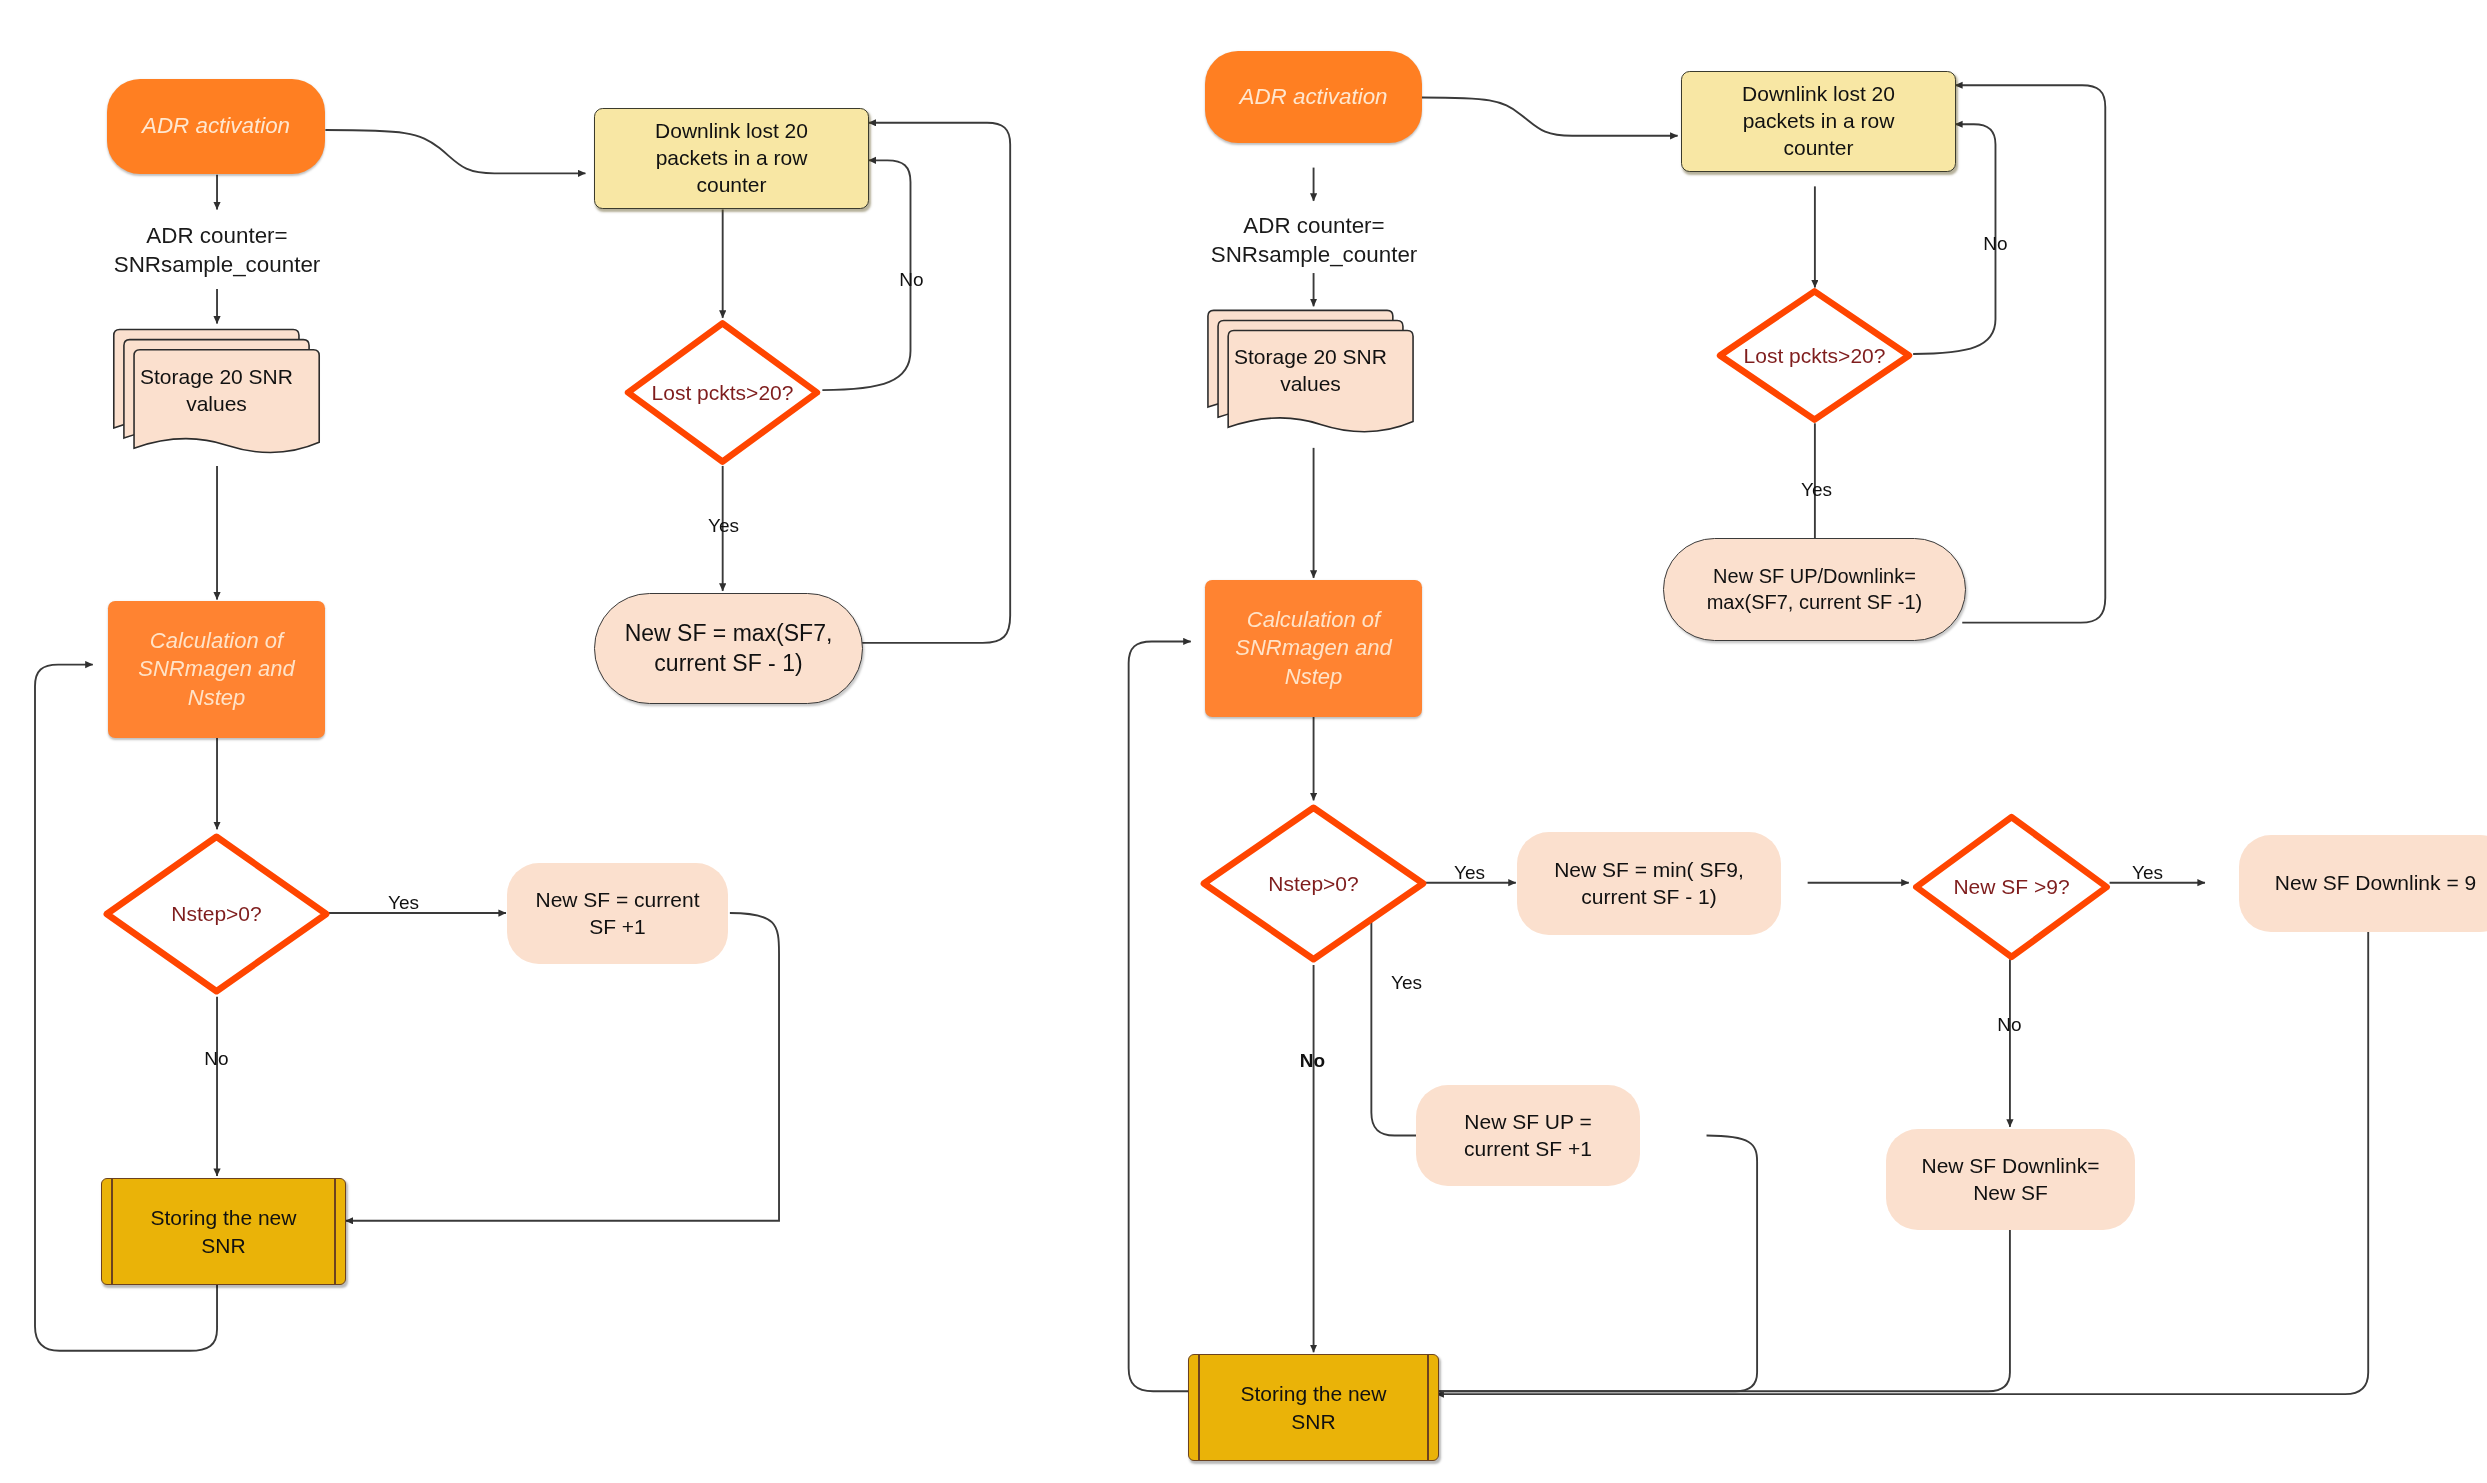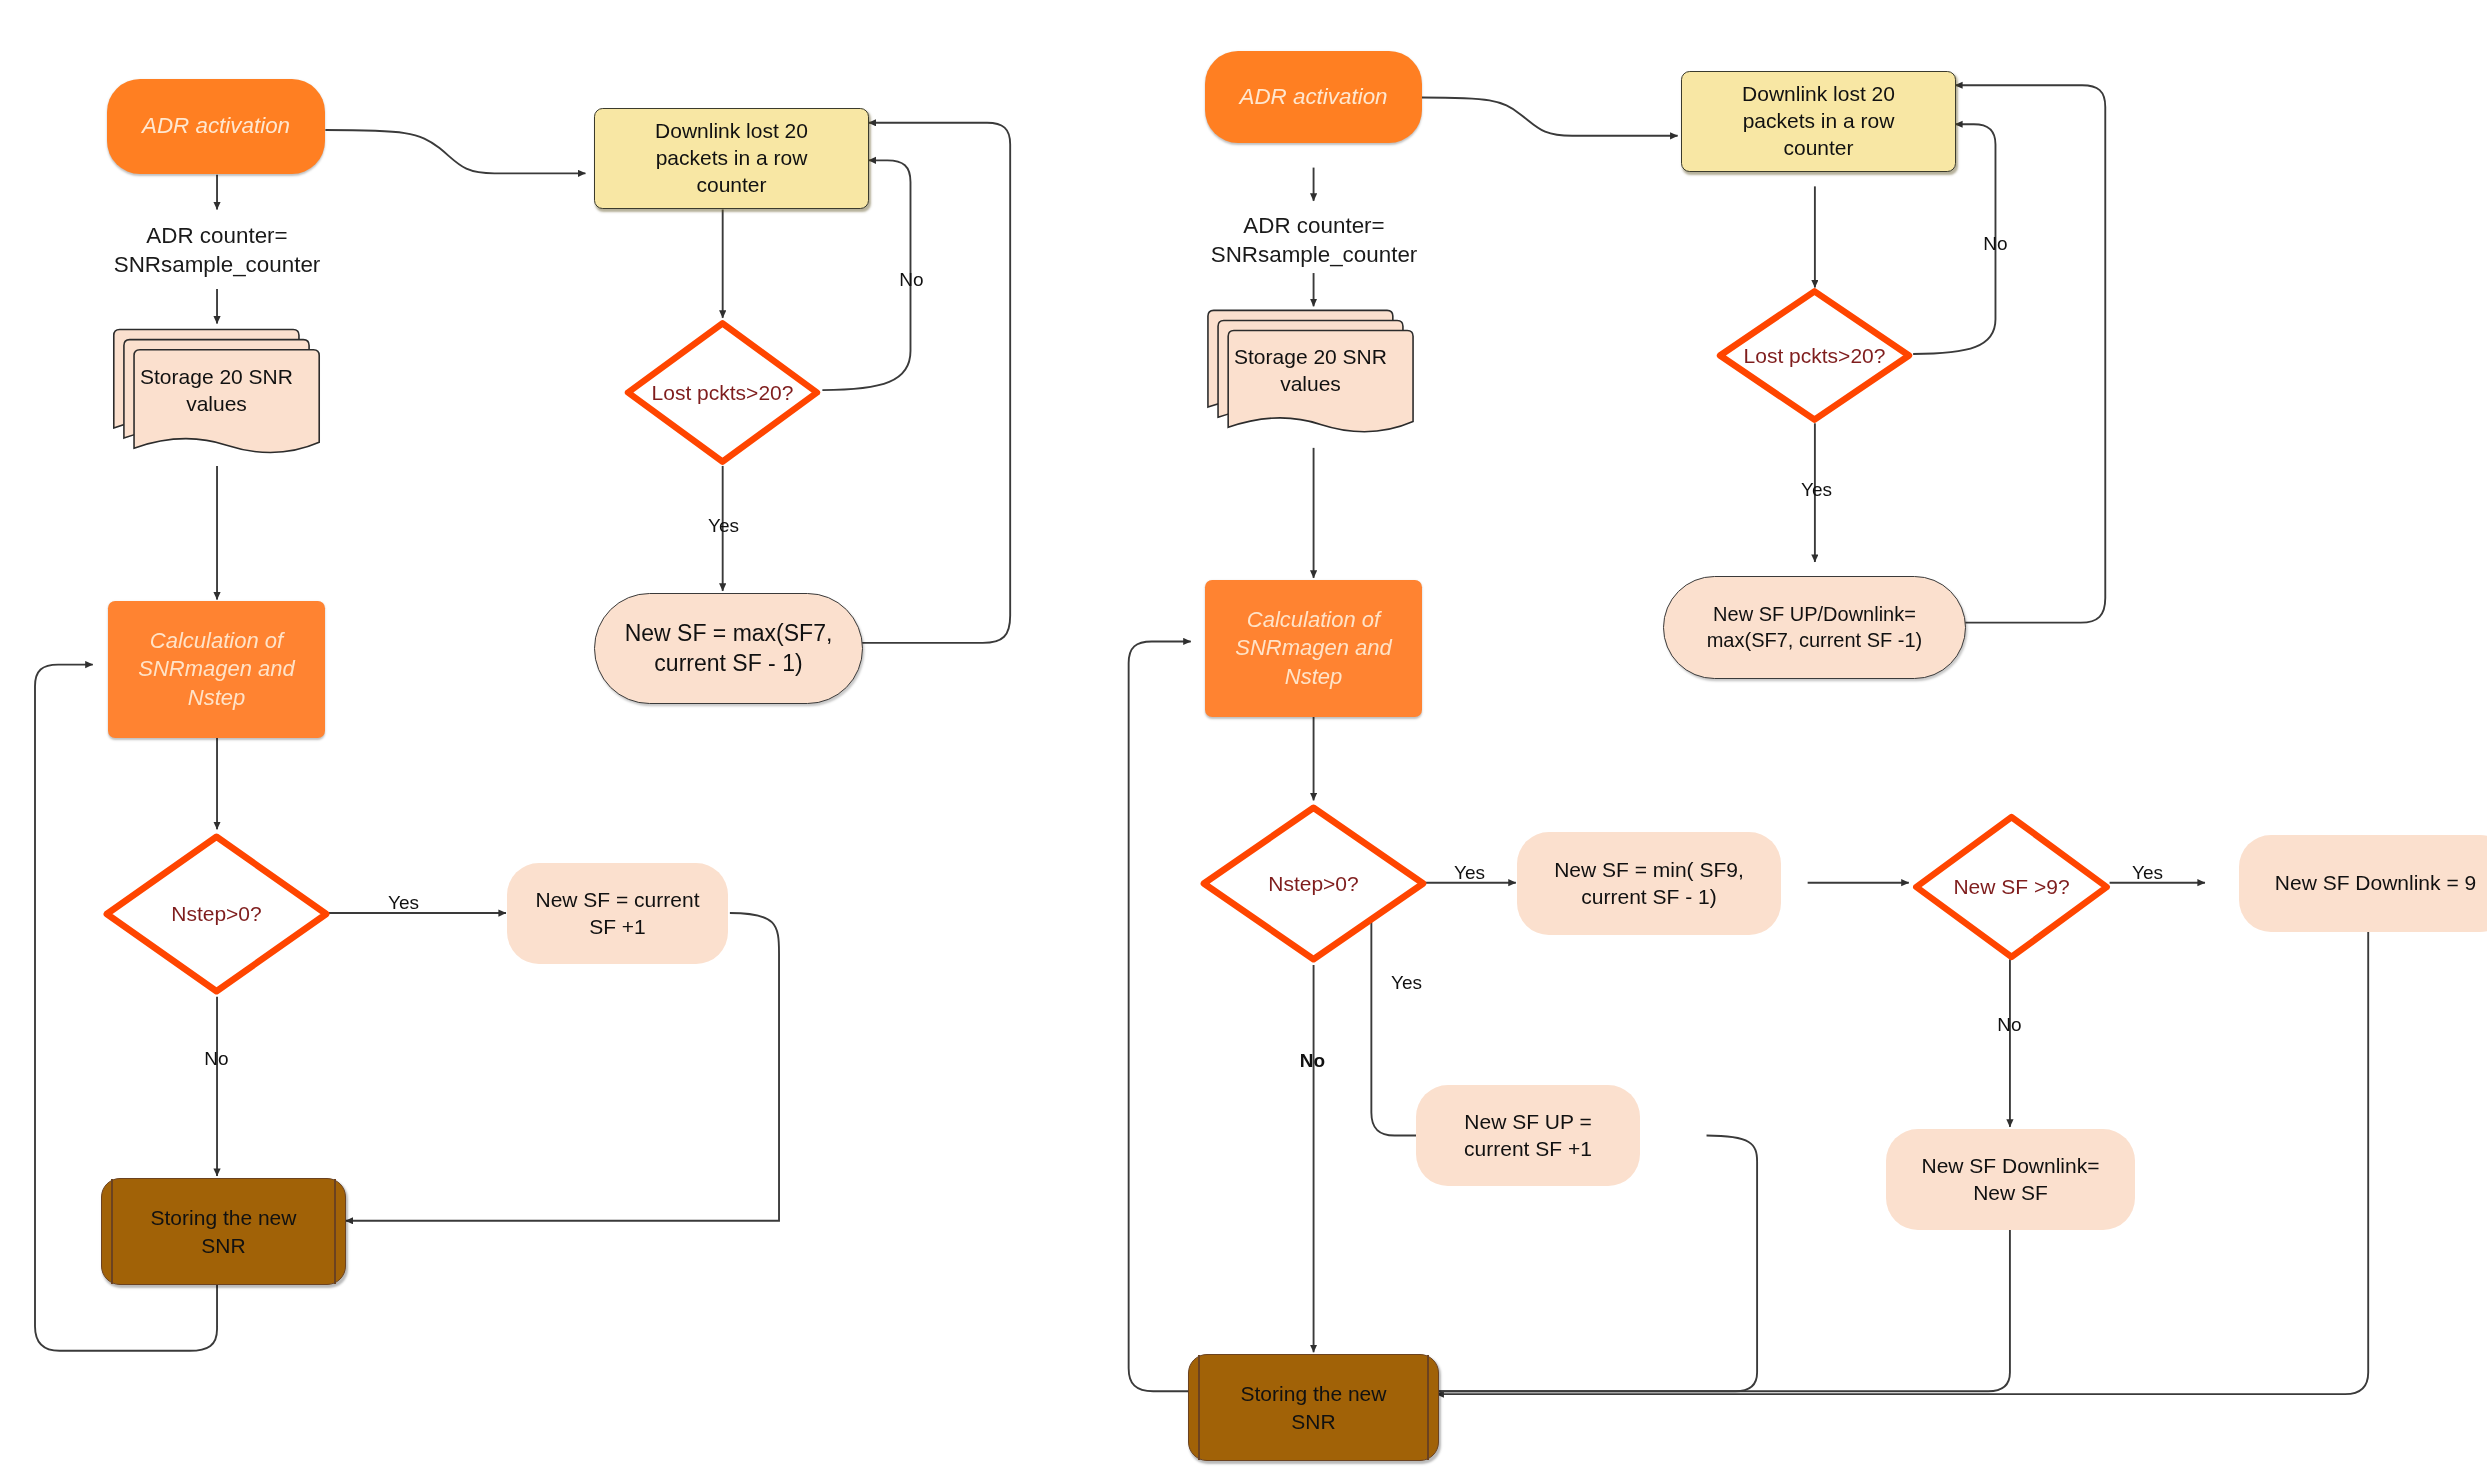--- a/index.html
+++ b/index.html
@@ -17,21 +17,21 @@
       box-shadow:0 1.4px 2.2px rgba(0,0,0,.25);}
   
   .yellow{background:#F8E7A4;border:1.1px solid #3b3b2d;border-radius:8.7px;color:#111;
       box-shadow:1.4px 2.2px 2.2px rgba(90,80,30,.45);}
   
   .peach{background:#FBE0CE;border-radius:32px;color:#111;}
   
   .peach-bord{background:#FBE0CE;border:1.2px solid #3a3a3a;border-radius:65px;color:#111;
       box-shadow:1.4px 2.2px 2.2px rgba(0,0,0,.22);}
   
-  .predef{background:#a16207;border:1.1px solid #6b4220;border-radius:19px;color:#111;
+  .predef{background:#eab308;border:1.1px solid #6b4220;border-radius:6px;color:#111;
       box-shadow:1.4px 2.2px 2.2px rgba(0,0,0,.28);position:absolute;}
   .predef .bar{position:absolute;top:0;bottom:0;width:1.2px;background:#6b4220;}
   .predef .bar.l{left:9.4px;} .predef .bar.r{right:9.4px;}
   .predef .txt{position:absolute;inset:0;display:flex;align-items:center;justify-content:center;text-align:center;line-height:1.3;}
 
   
   .diamond{position:absolute;}
   .diamond .dtxt{position:absolute;inset:0;display:flex;align-items:center;justify-content:center;
       text-align:left;color:#7f1d1d;pointer-events:none;}
   
@@ -234,21 +234,21 @@
 packets in a row
 counter</div>
 
   <div class="diamond" style="left:1715px;top:286px;width:199px;height:139px;">
     <svg viewBox="0 0 276 192" width="199" height="139">
       <polygon points="138,7 269,96 138,185 7,96" fill="#ffffff" stroke="#FF4500" stroke-width="9" stroke-linejoin="round"></polygon>
     </svg>
     <div class="dtxt" style="font-size:21px;">Lost pckts&gt;20?</div>
   </div>
 
-  <div class="node peach-bord" style="left:1663px;top:576px;width:303px;height:103px;font-size:20px;white-space:pre-line;">New SF UP/Downlink=
+  <div class="node peach-bord" style="left:1663px;top:538px;width:303px;height:103px;font-size:20px;white-space:pre-line;">New SF UP/Downlink=
 max(SF7,  current SF -1)</div>
 
   <div class="lbl edge-label" style="left:1970px;top:231px;width:51px;height:26px;">No</div>
   <div class="lbl edge-label" style="left:1791px;top:477px;width:51px;height:26px;">Yes</div>
   <div class="lbl edge-label" style="left:1442px;top:860px;width:55px;height:26px;">Yes</div>
   <div class="lbl edge-label" style="left:1379px;top:970px;width:55px;height:26px;">Yes</div>
   <div class="lbl edge-label bold" style="left:1285px;top:1048px;width:55px;height:26px;">No</div>
   <div class="lbl edge-label" style="left:2120px;top:860px;width:55px;height:26px;">Yes</div>
   <div class="lbl edge-label" style="left:1984px;top:1012px;width:51px;height:26px;">No</div>
 

